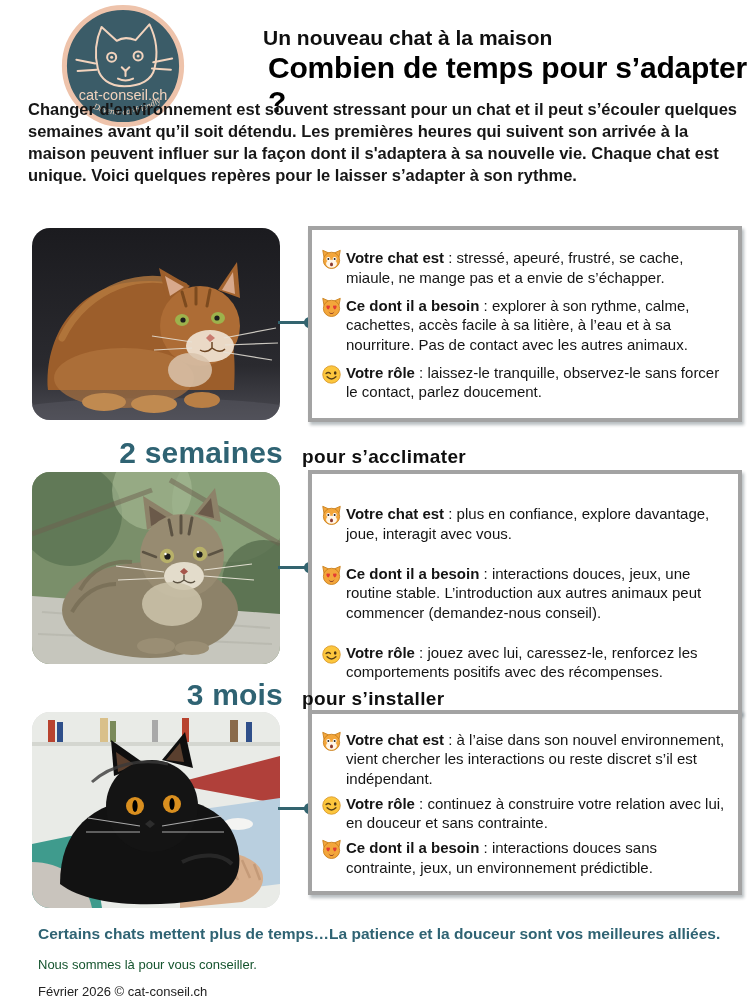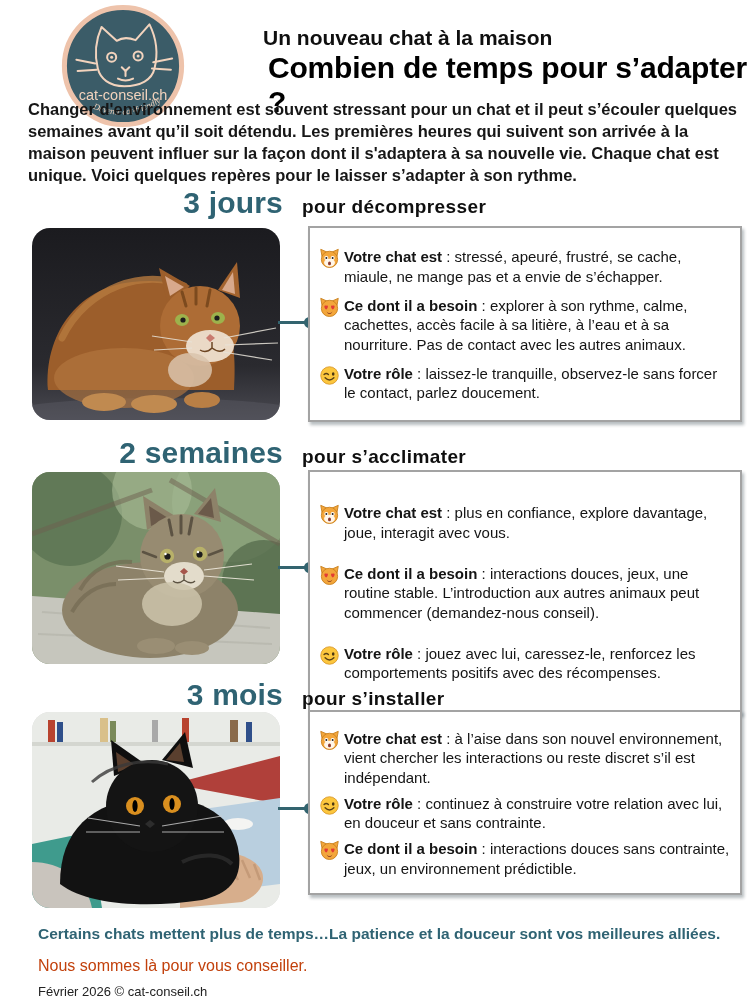--- a/index.html
+++ b/index.html
@@ -24,32 +24,32 @@
   .photo svg{display:block;width:100%;height:100%;}
   .ph1{top:228px;height:192px;} .ph2{top:472px;height:192px;} .ph3{top:712px;height:196px;}
 
   
   .connector{position:absolute;left:278px;width:34px;height:3px;background:#33646f;}
   .connector::after{content:"";position:absolute;right:-3px;top:-4px;width:11px;height:11px;border-radius:50%;background:#33646f;}
   .cn1{top:321px;} .cn2{top:566px;} .cn3{top:807px;}
 
   
   .infobox{position:absolute;left:308px;width:434px;box-sizing:border-box;background:#fff;
-           border:2px solid #a3a3a3;box-shadow:2px 3px 3px rgba(20,40,50,.3);
+           border:4px solid #a3a3a3;box-shadow:2px 3px 3px rgba(20,40,50,.3);
            padding:10px 10px 8px 9px;display:flex;flex-direction:column;justify-content:space-evenly;}
   .bx1{top:226px;height:196px;} .bx2{top:470px;height:244px;} .bx3{top:710px;height:185px;}
   .item{display:flex;align-items:flex-start;}
   .ico{flex:0 0 25px;padding-top:1px;}
   .ico svg{display:block;}
   .txt{font-size:15px;line-height:1.3;color:#141414;}
   .lbl{font-weight:bold;}
 
   
   .foot-hi{position:absolute;left:38px;top:925px;font-size:15.5px;font-weight:bold;color:#2f6373;white-space:nowrap;}
-  .foot-2{position:absolute;left:38px;top:957px;font-size:16px;color:#c2410c;}
+  .foot-2{position:absolute;left:38px;top:957px;font-size:13px;color:#14532d;}
   .foot-3{position:absolute;left:38px;top:984px;font-size:13px;color:#222;}
 </style>
 </head>
 <body>
 
 <div class="page">
 
   <div class="logo">
     <svg viewBox="0 0 100 100">
       <circle cx="50" cy="50" r="46.5" fill="#3b5c68" stroke="#eec3ab" stroke-width="4"></circle>
@@ -73,24 +73,20 @@
         <textPath href="#tagcurve" startOffset="12%">Devenir cat-friendly</textPath>
       </text>
     </svg>
   </div>
 
   <div class="title1">Un nouveau chat à la maison</div>
   <div class="title2">Combien de temps pour s’adapter ?</div>
 
   <div class="intro">Changer d'environnement est souvent stressant pour un chat et il peut s’écouler quelques semaines avant qu’il soit détendu. Les premières heures qui suivent son arrivée à la maison peuvent influer sur la façon dont il s'adaptera à sa nouvelle vie. Chaque chat est unique. Voici quelques repères pour le laisser s’adapter à son rythme.</div>
 
-  <div class="sec-head sh1">
-    <span class="sec-num">3 jours</span>
-    <span class="sec-sub">pour décompresser</span>
-  </div>
 
   <div class="photo ph1" role="img" aria-label="Chat roux craintif, accroupi sur fond sombre">
     <svg viewBox="0 0 248 192" preserveAspectRatio="none">
       <defs>
         <linearGradient id="p1bg" x1="0" y1="0" x2="0" y2="1">
           <stop offset="0" stop-color="#1b1b1f"></stop>
             <stop offset="0.72" stop-color="#2a2a2f"></stop>
             <stop offset="1" stop-color="#4a4a52"></stop>
         </linearGradient>
       </defs>

